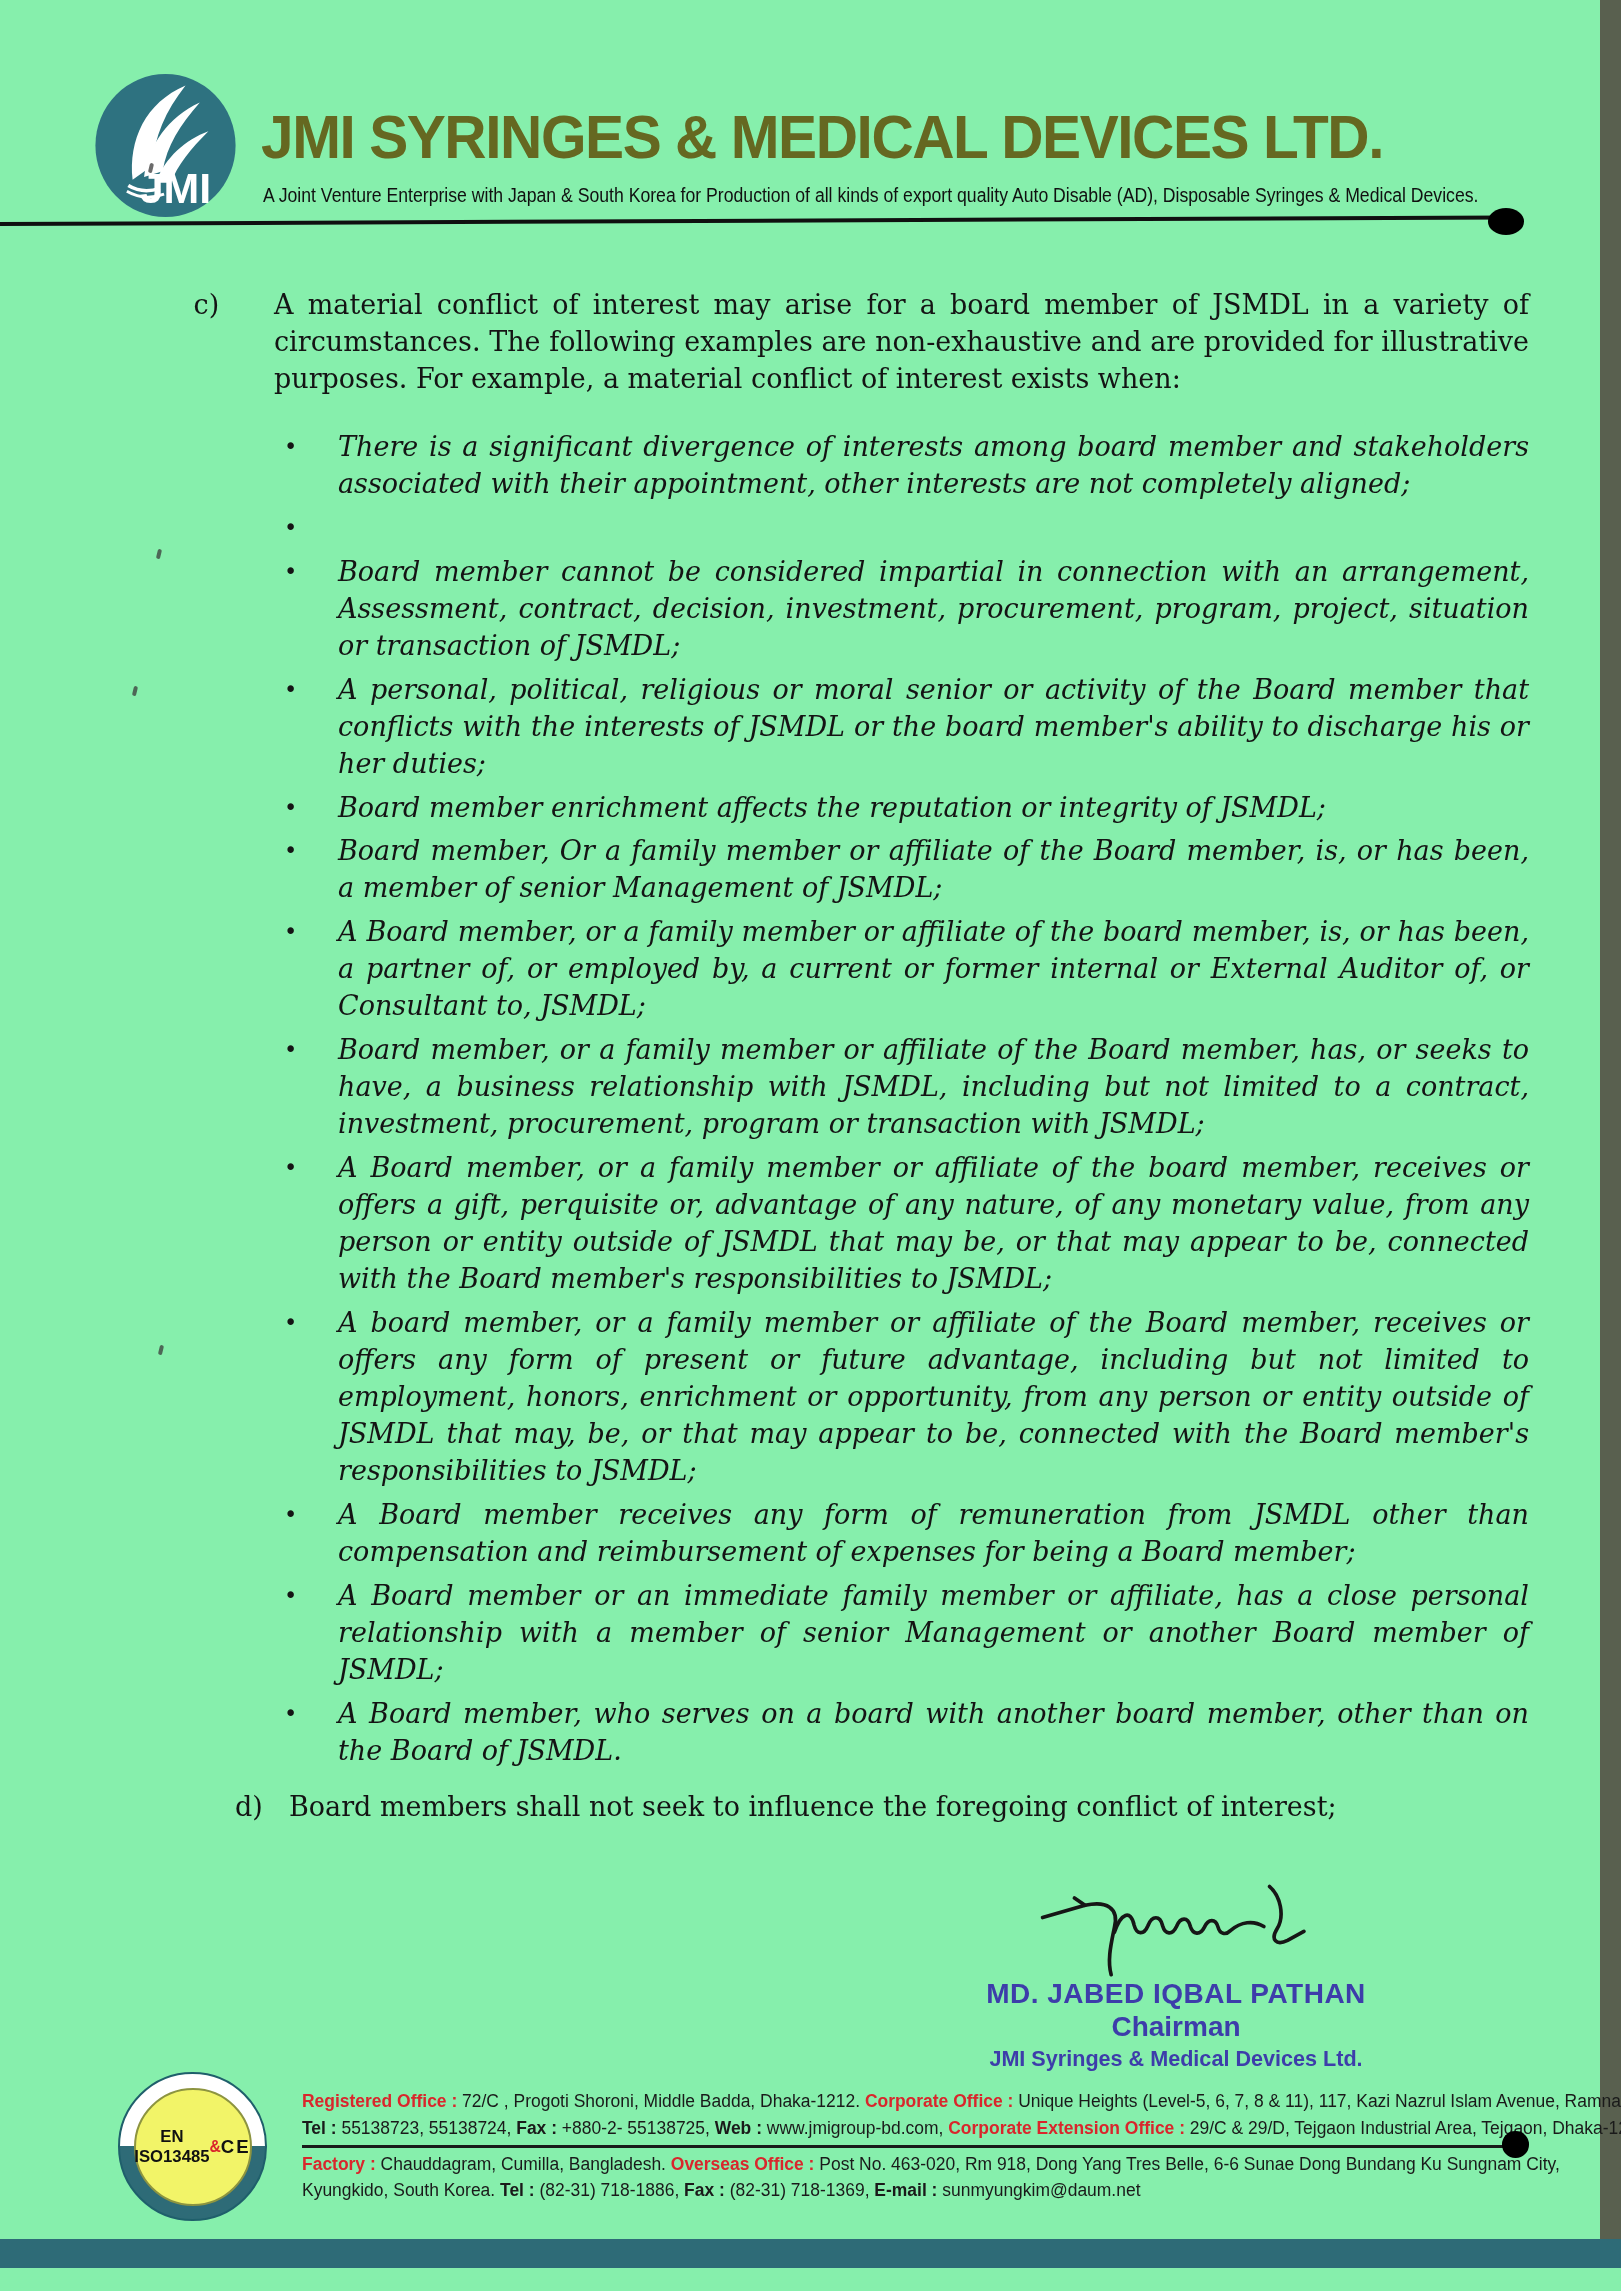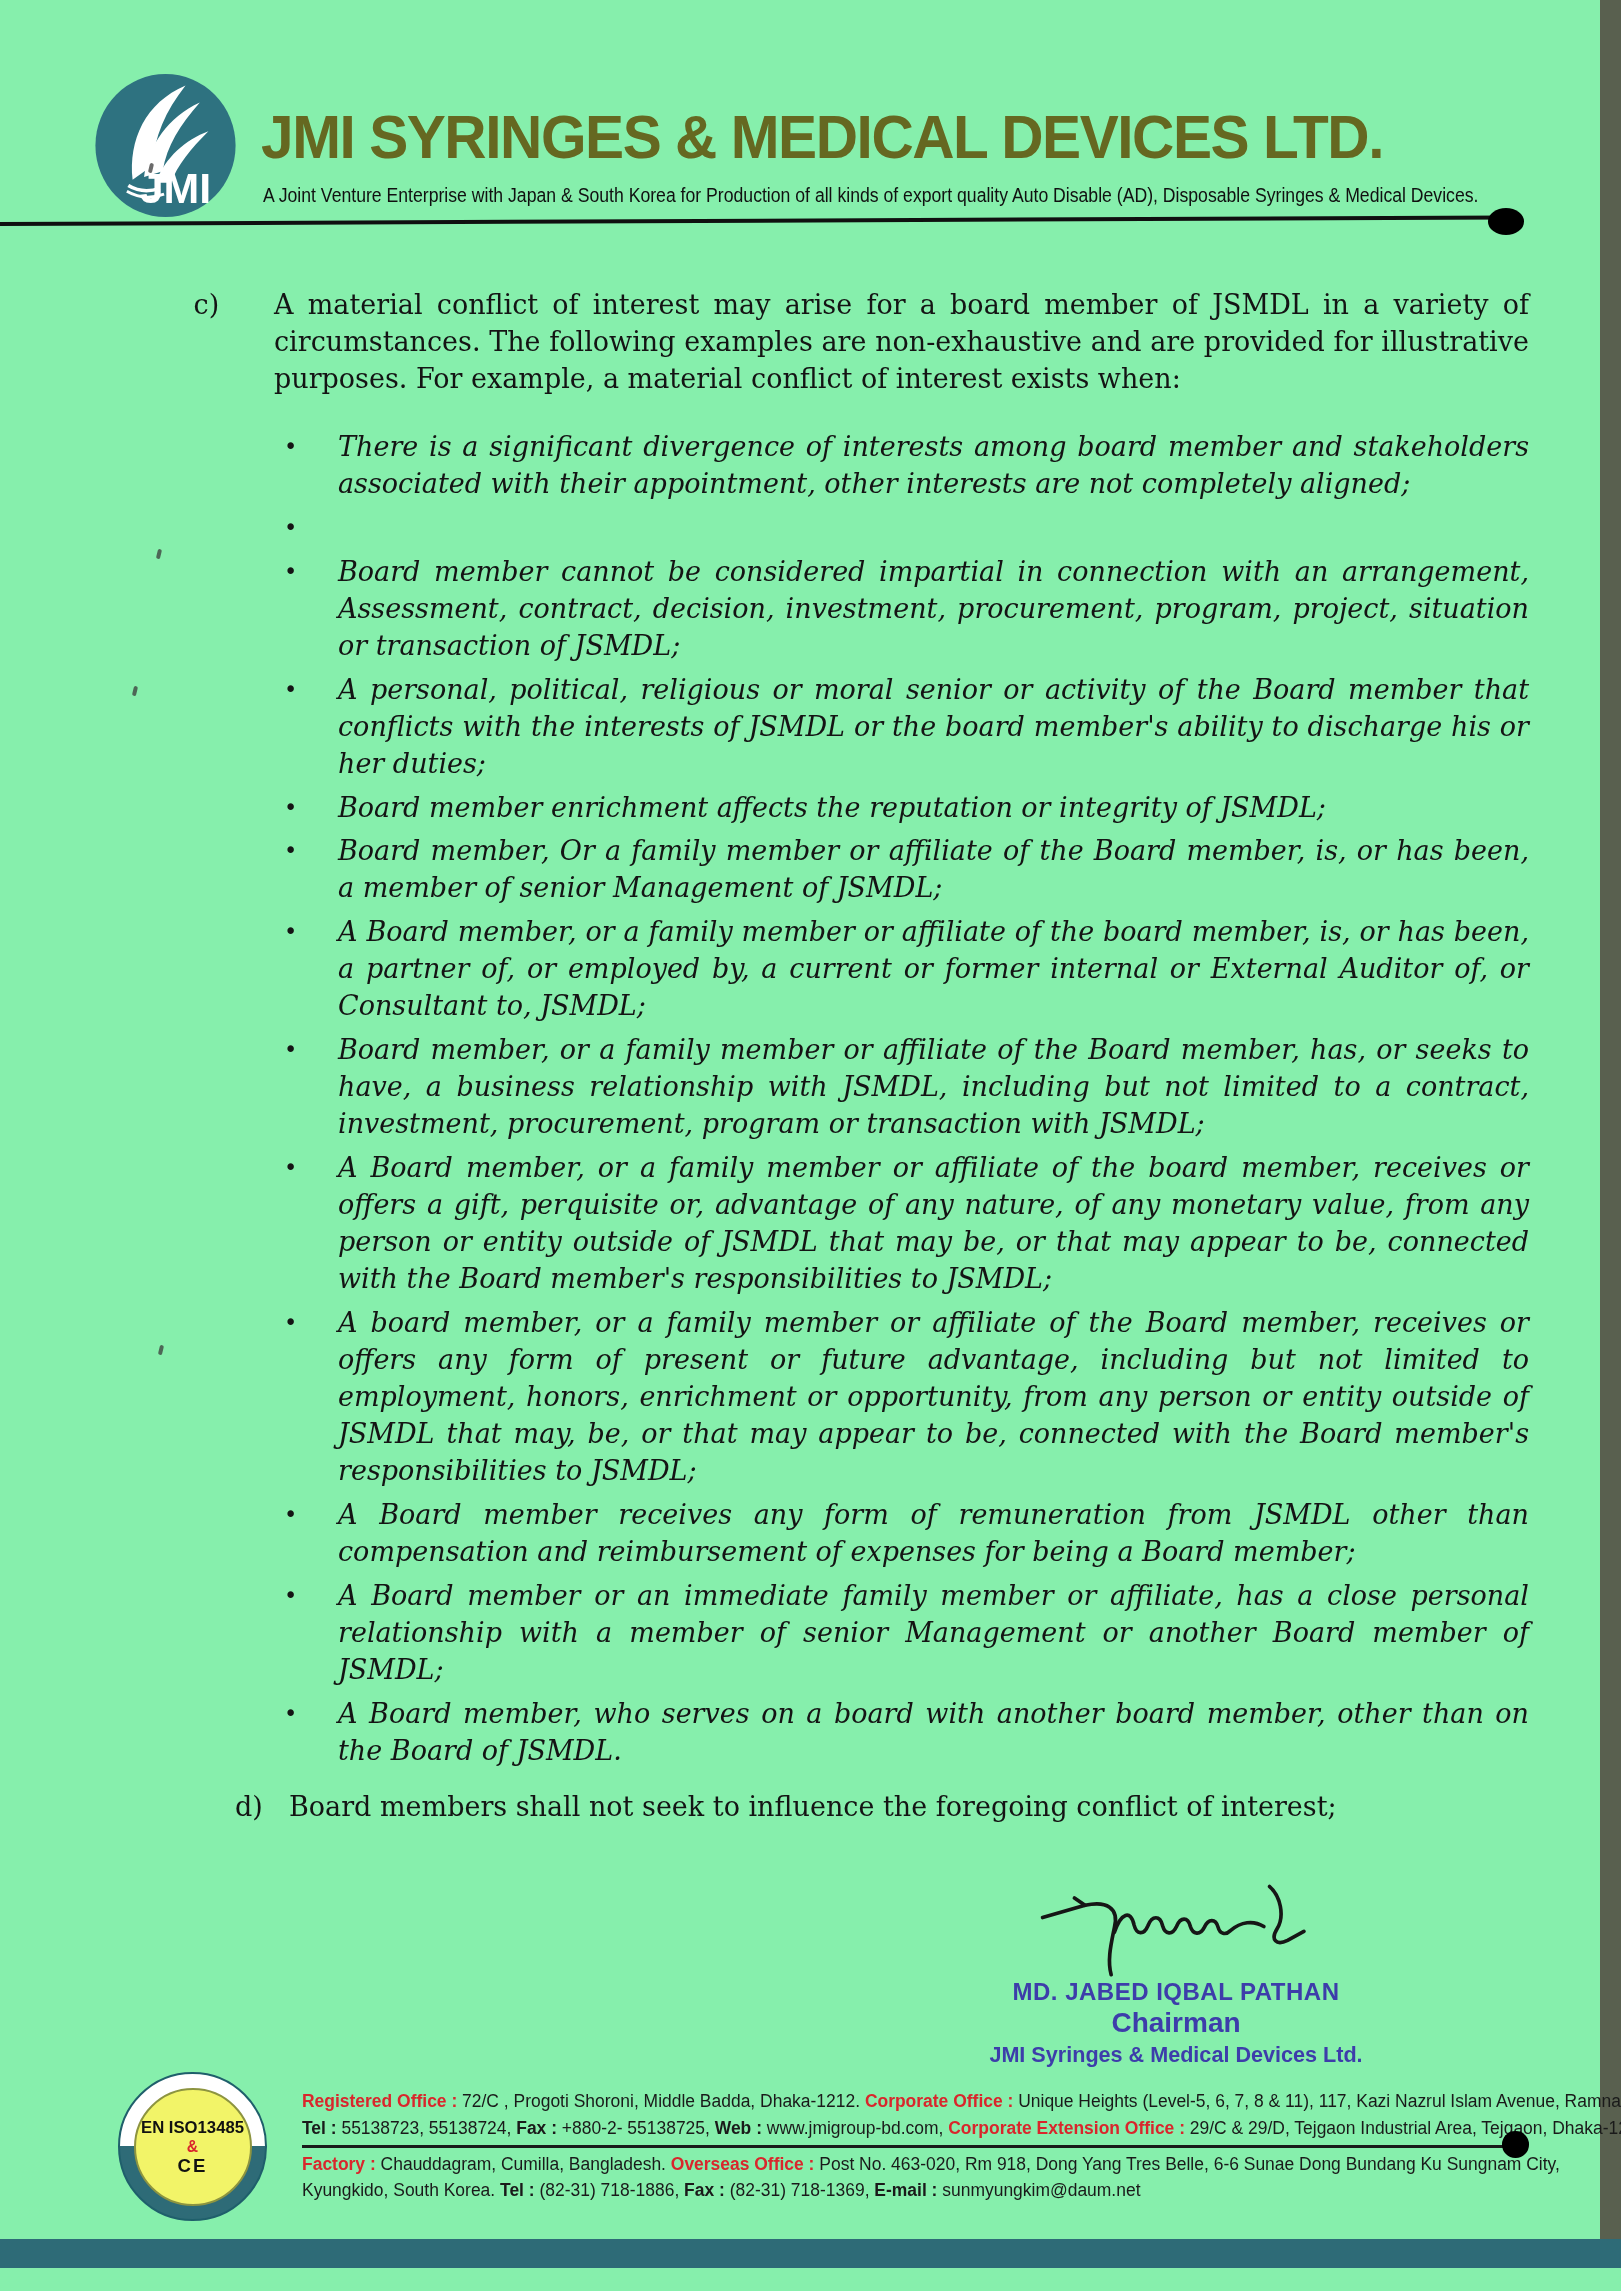--- a/index.html
+++ b/index.html
@@ -38,31 +38,31 @@
   .bullet-row { display:flex; margin-bottom:6.9px; }
   .bullet-marker { flex:0 0 54px; margin-left:108px; font-family:"DejaVu Sans", sans-serif; font-size:22.5px; }
   .bullet-text { flex:1; text-align:justify;font-style:italic; }
   .item-d { margin-top:19.6px; }
   .item-d .item-label { flex:0 0 113px; padding-left:59px; box-sizing:border-box; }
   .item-d .item-text { text-align:left; }
 
   
   .signature-block { position:absolute; left:921px; top:1880px; width:510px; text-align:center; font-family:"Liberation Sans", sans-serif; }
   .signature-svg { display:block; margin:0 auto; width:333px; height:98px; }
-  .sig-name { font-size:24px; font-weight:bold; color:#3d3daa; letter-spacing:0.5px; }
+  .sig-name { font-size:28px; font-weight:bold; color:#3d3daa; letter-spacing:0.5px; }
   .sig-title { font-size:28px; font-weight:bold; color:#3d3daa; margin-top:1px; }
   .sig-company { font-size:21.6px; font-weight:bold; color:#3d3daa; margin-top:2.9px; }
 
   
   .badge { position:absolute; left:118px; top:2072px; width:149px; height:149px;
     border-radius:50%; border:2.9px solid #1f5f6b; box-sizing:border-box;
     background:linear-gradient(to bottom, #ffffff 0 50%, #2e6b77 50% 100%);
     display:flex; align-items:center; justify-content:center; }
   .badge-inner { width:114px; height:114px; border-radius:50%; background:#f2f468; border:2px solid #8d9440;
-    display:flex; flex-direction:column; align-items:center; justify-content:center;
+    display:flex; flex-direction:row; align-items:center; justify-content:center;
     font-family:"Liberation Sans", sans-serif; text-align:center; }
   .badge-l1 { font-size:16.7px; font-weight:bold; color:#111; }
   .badge-l2 { font-size:15.7px; font-weight:bold; color:#d9262c; line-height:17.6px; }
   .badge-l3 { font-size:18.6px; font-weight:bold; color:#111; letter-spacing:2px; line-height:19.6px; }
 
   .footer-text { position:absolute; left:302px; top:2088px; width:1225px;
     font-family:"Liberation Sans", sans-serif; font-size:18px; color:#1a1a1a; }
   .f-line { white-space:nowrap; transform:scaleX(0.97); transform-origin:left; line-height:26.5px; }
   .f-line.l3 { margin-top:9.8px; }
   .s-red { font-weight:bold; color:#d9262c; }

